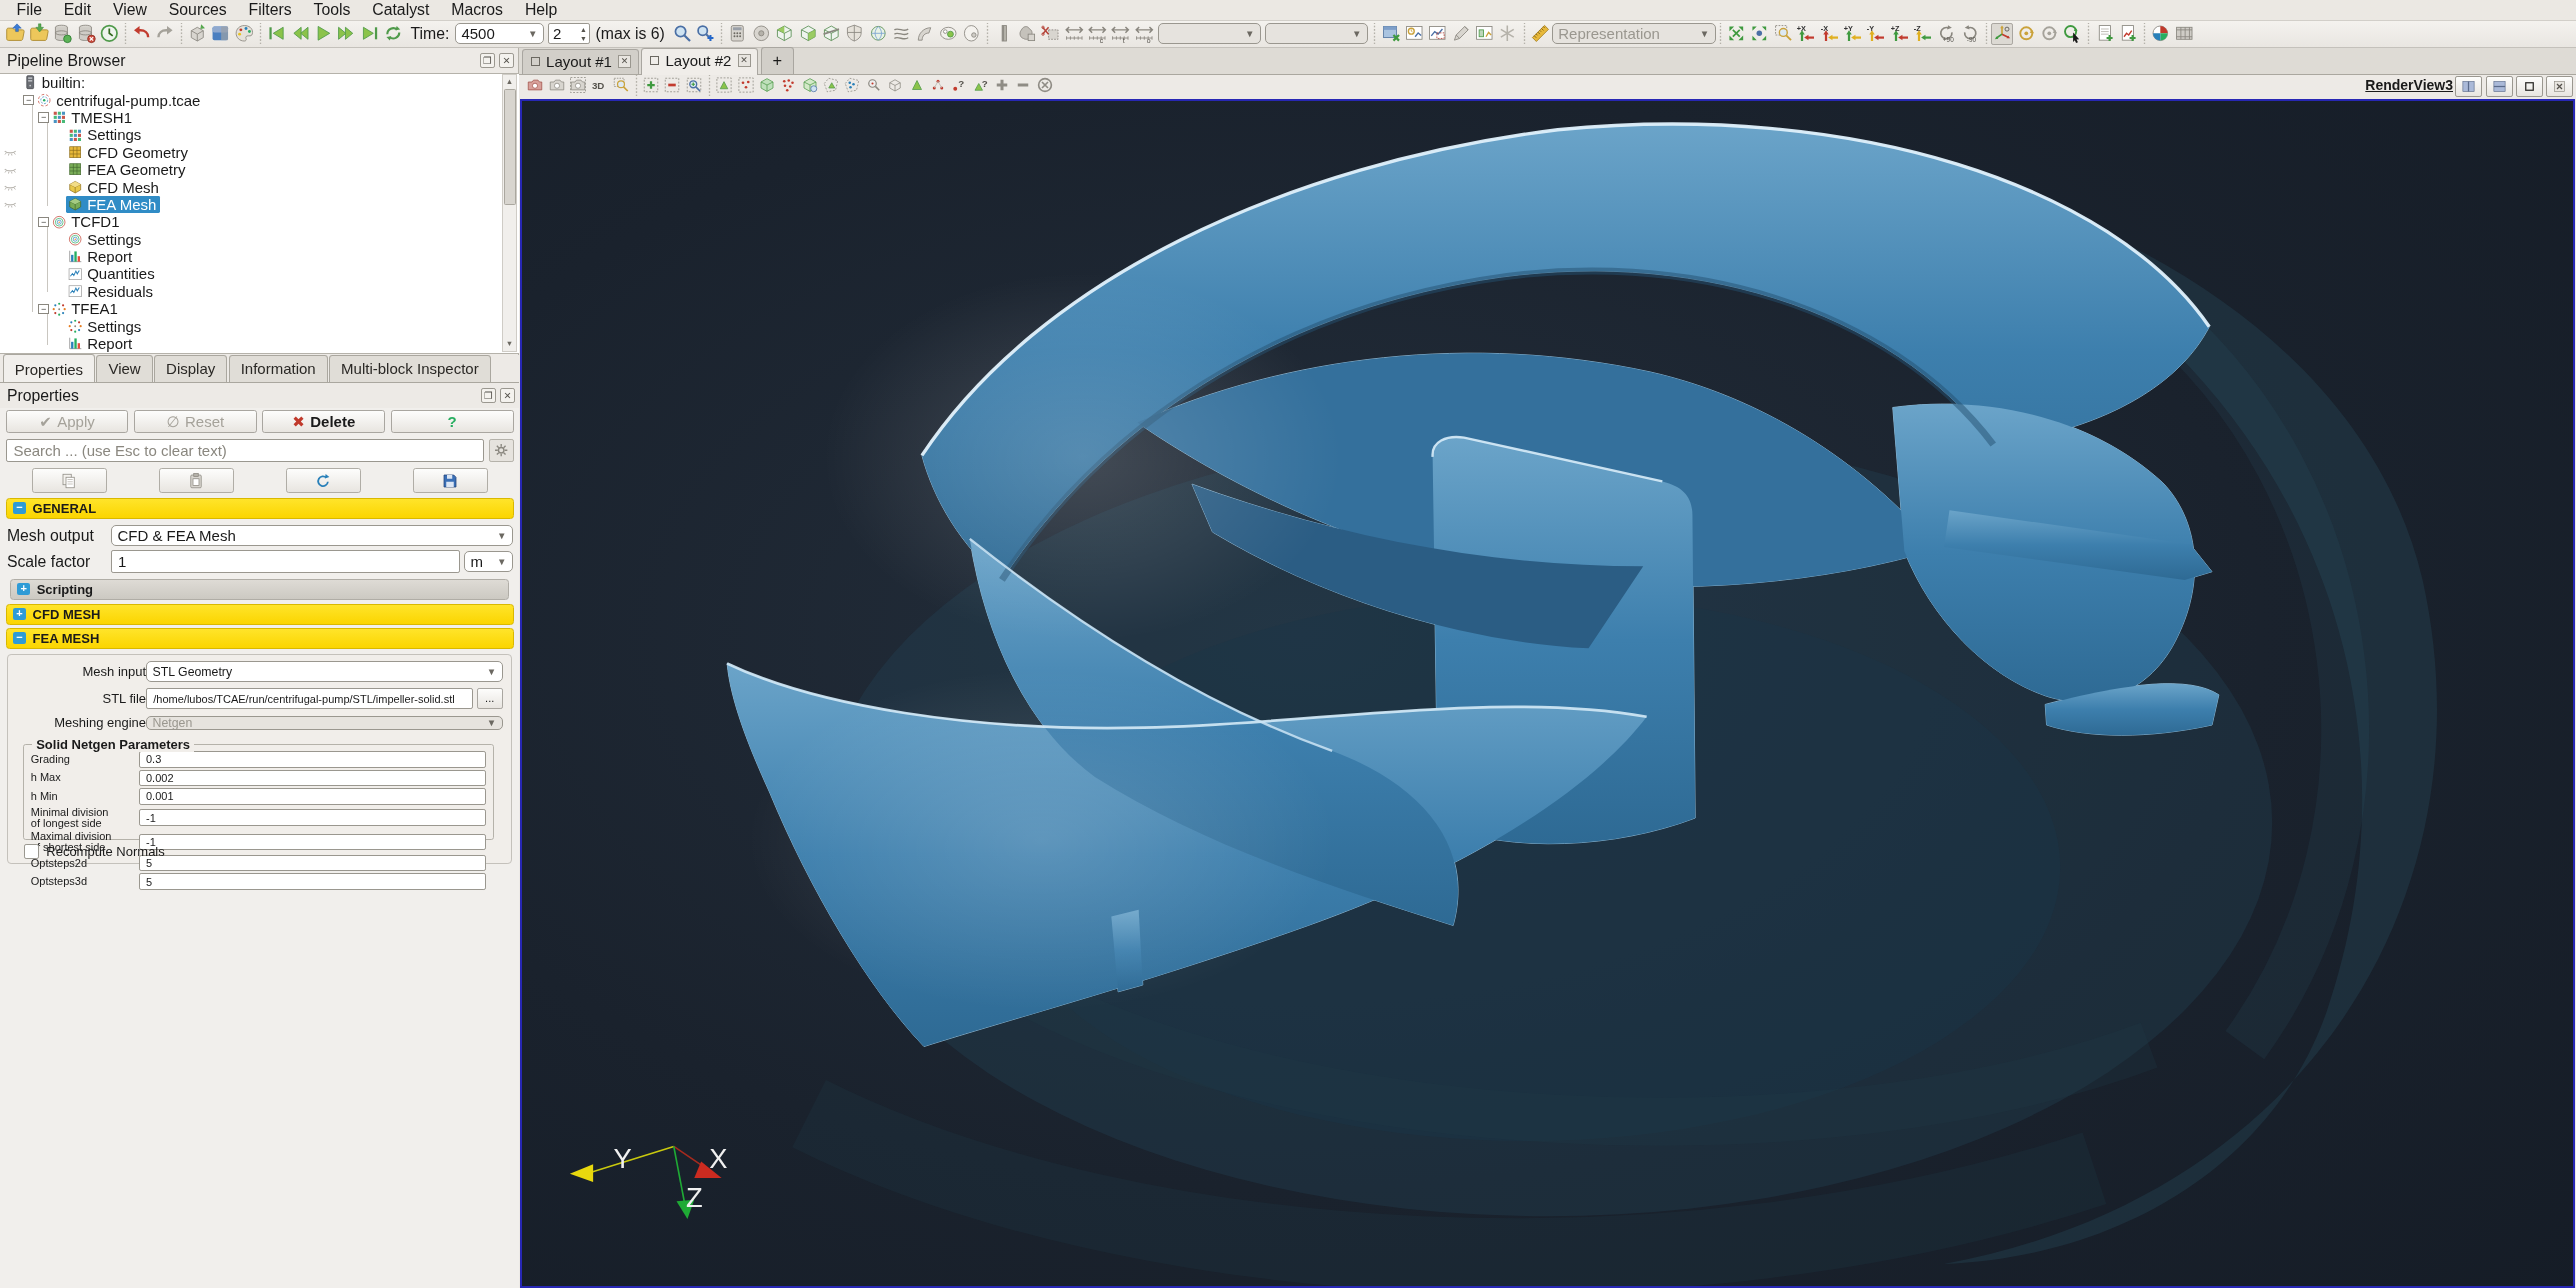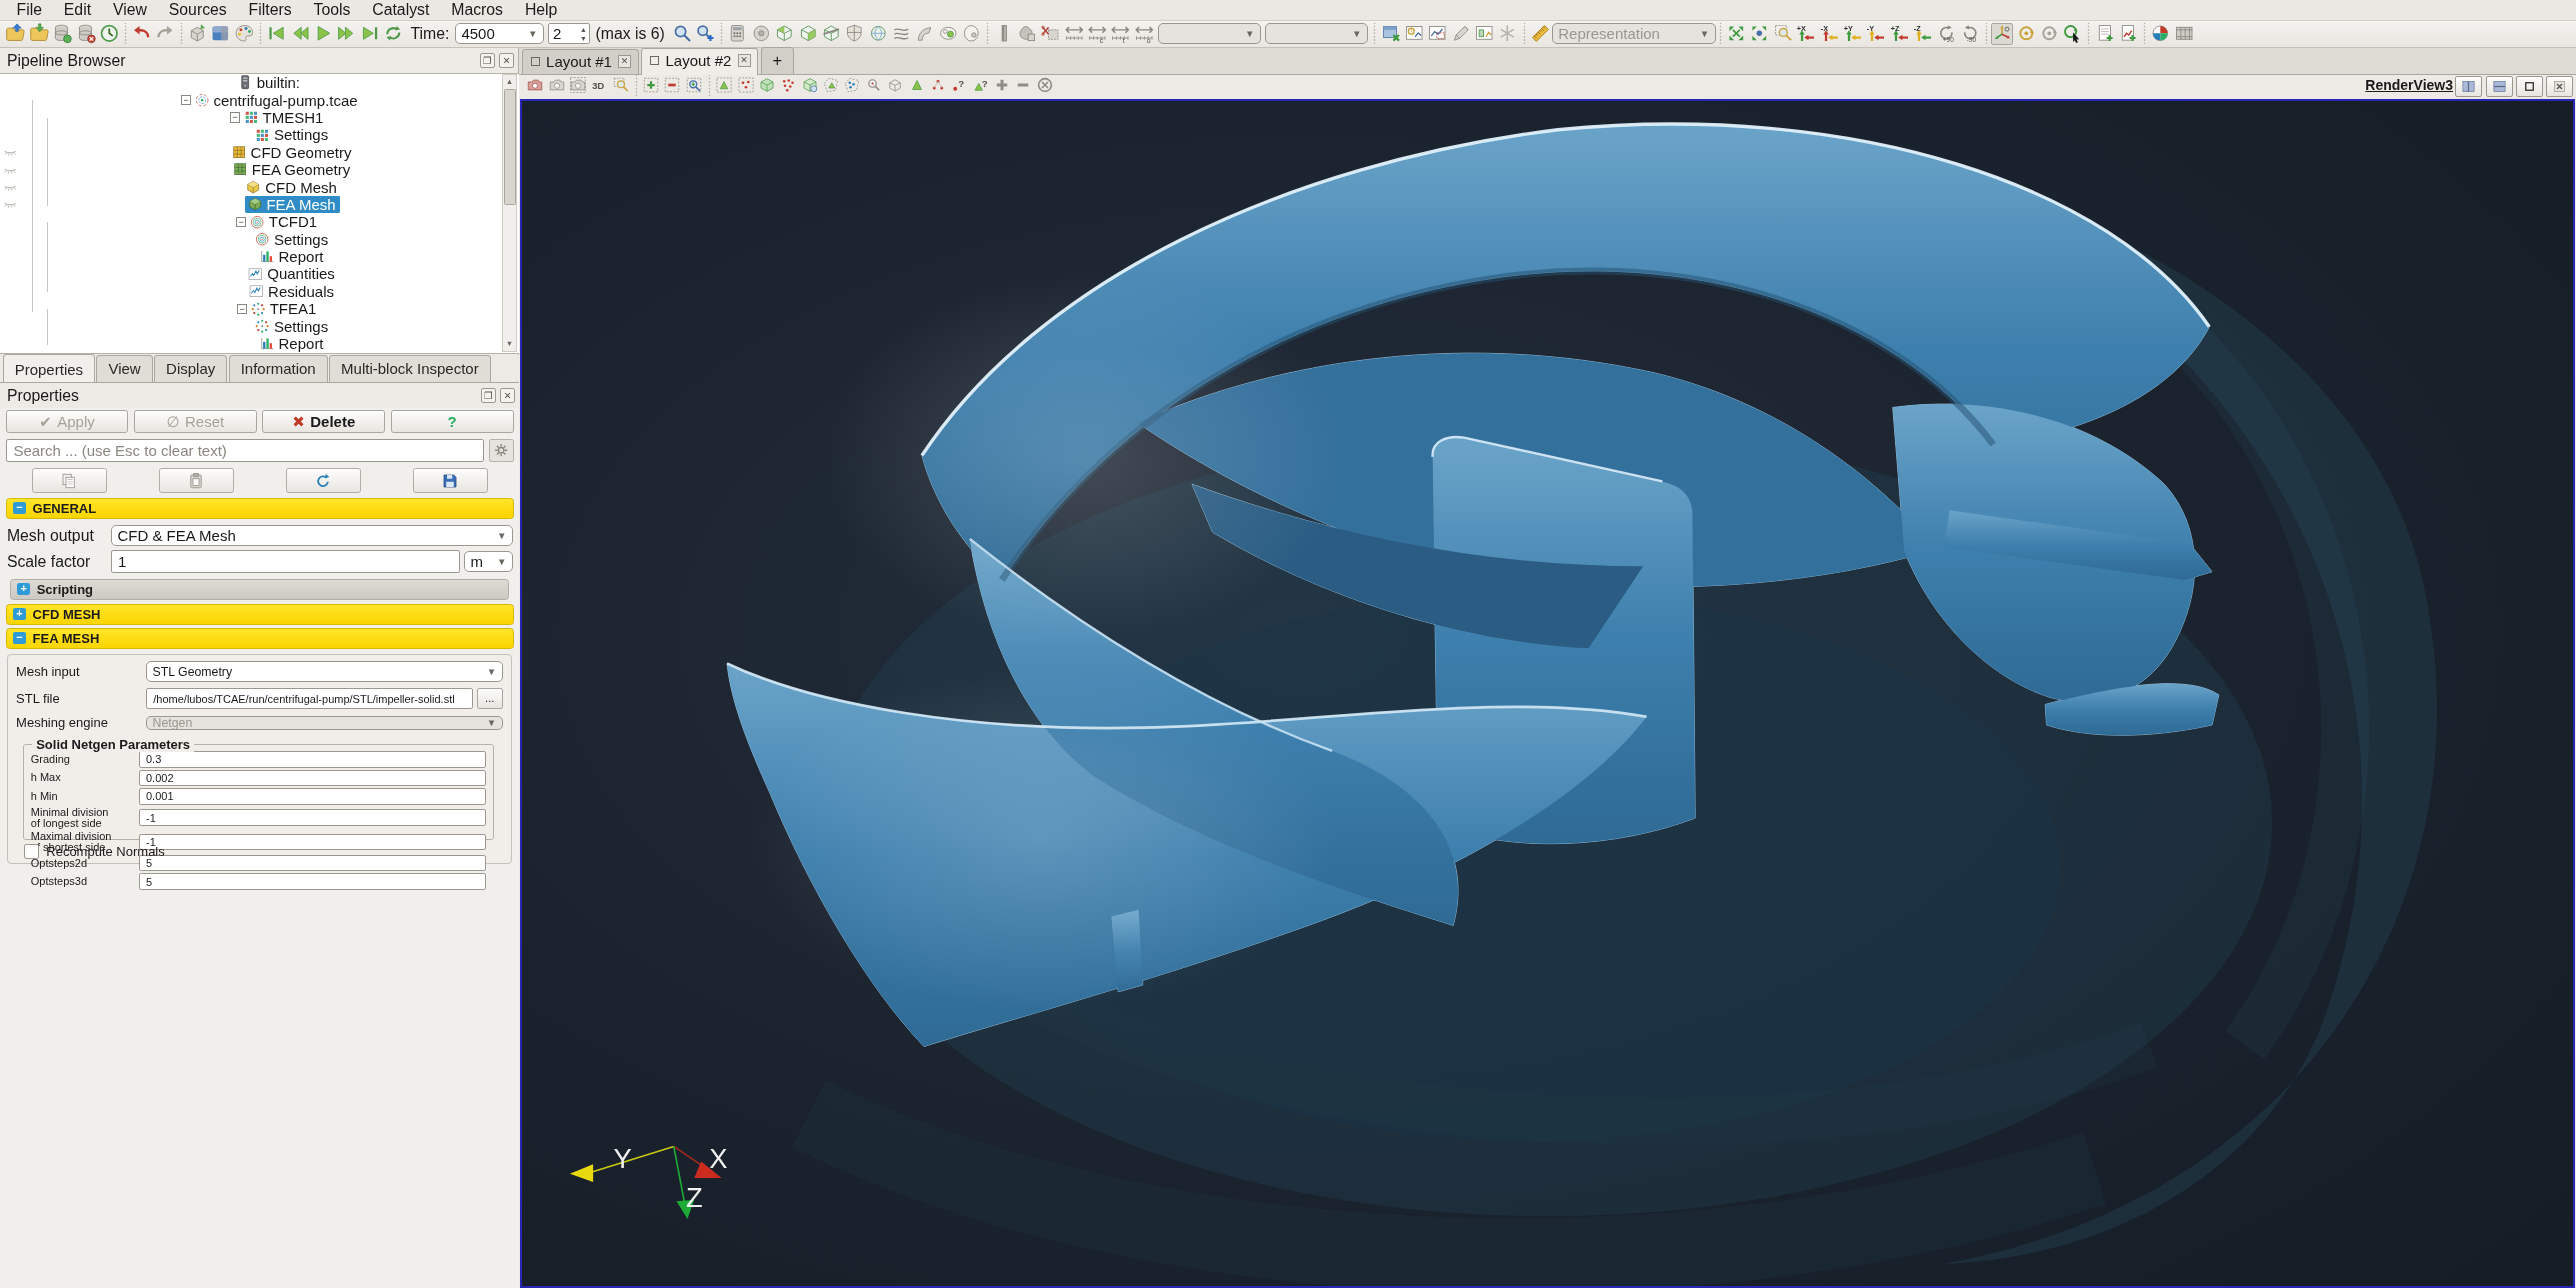--- a/index.html
+++ b/index.html
@@ -40,21 +40,21 @@
     background:#edeae6; border-right:0.7px solid #b5b2aa; }
 
   .dock-title { height:25px; display:flex; align-items:center; padding:0 6.9px;
     font-size:15.8px; background:#edeae6; position:relative; }
   .dock-btns { position:absolute; right:4.1px; top:4.8px; display:flex; gap:4.1px; }
   .dock-btn { width:15px; height:15px; border:0.7px solid #9a978f; border-radius:2.1px;
     background:#f4f2ee; font-size:9.6px; line-height:13.7px; text-align:center; color:#55524c; }
 
   .tree { position:absolute; left:0; top:25px; width:519px; height:281px; background:#ffffff;
     border-top:0.7px solid #b5b2aa; border-bottom:0.7px solid #b5b2aa; overflow:hidden; }
-  .trow { height:17.4px; display:flex; align-items:center; position:relative; font-size:15px;justify-content:center; }
+  .trow { height:17.4px; display:flex; align-items:center; position:relative; font-size:15px; }
   .teye { position:absolute; left:2.1px; top:0.7px; width:16.4px; height:16.4px; }
   .teye svg { width:16.4px; height:16.4px; }
   .tmain { display:flex; align-items:center; padding:0 4.1px 0 1.4px; height:17px; border-radius:1.4px; }
   .trow.sel .tmain { background:#308cc6; color:#fff; }
   .texp { width:10.3px; height:10.3px; border:0.7px solid #8a877f; background:#fff; color:#3a3833;
     font-size:9px; line-height:8.2px; text-align:center; margin-right:2.7px; flex:none; }
   .ticon { width:16.4px; height:16.4px; margin-right:3.4px; flex:none; }
   .ticon svg { width:16.4px; height:16.4px; }
   .tlabel { white-space:nowrap; }
   .tree-line { position:absolute; width:0.7px; background:#c9c6c0; }
@@ -104,21 +104,21 @@
     font-size:11px; line-height:11.6px; text-align:center; font-weight:bold; flex:none; }
 
   .genrow { position:absolute; left:6.9px; width:506px; height:23px; display:flex; align-items:center; }
   .genrow .glabel { font-size:15.8px; width:104px; flex:none; }
   .field { height:22.6px; background:#fff; border:0.7px solid #9a978f; border-radius:2.1px;
     font-size:15px; display:flex; align-items:center; padding:0 6.2px; }
 
   .feabox { position:absolute; left:6.9px; top:255px; width:505px; height:206px;
     border:0.7px solid #c4c1bb; border-radius:4.1px; background:#f1eeea; }
   .fearow { display:flex; align-items:center; margin:6.2px 8.2px 0; }
-  .fearow .flabel { width:130px; font-size:13px; flex:none; }
+  .fearow .flabel { width:130px; font-size:13px; flex:none;text-align:right; }
   .fearow .field { font-size:12.3px; height:20.6px; }
   .browse { width:26px; height:20.6px; margin-left:3.4px; border:0.7px solid #a9a6a0; border-radius:2.1px;
     background:linear-gradient(#fdfdfc,#e8e5e0); font-size:11px; text-align:center; line-height:19px; }
 
   .fieldset { position:absolute; left:15px; top:88px; width:471px; height:111px;
     border:0.7px solid #b5b2aa; border-radius:2.7px; }
   .fieldset .legend { position:absolute; left:8.2px; top:-8.2px; background:#f1eeea;
     padding:0 4.1px; font-size:13px; font-weight:bold; }
   .ngrow { display:flex; align-items:center; margin:2.1px 6.9px 0; }
   .ngrow .nglabel { width:108px; font-size:11px; line-height:11px; white-space:pre-line; flex:none; }

